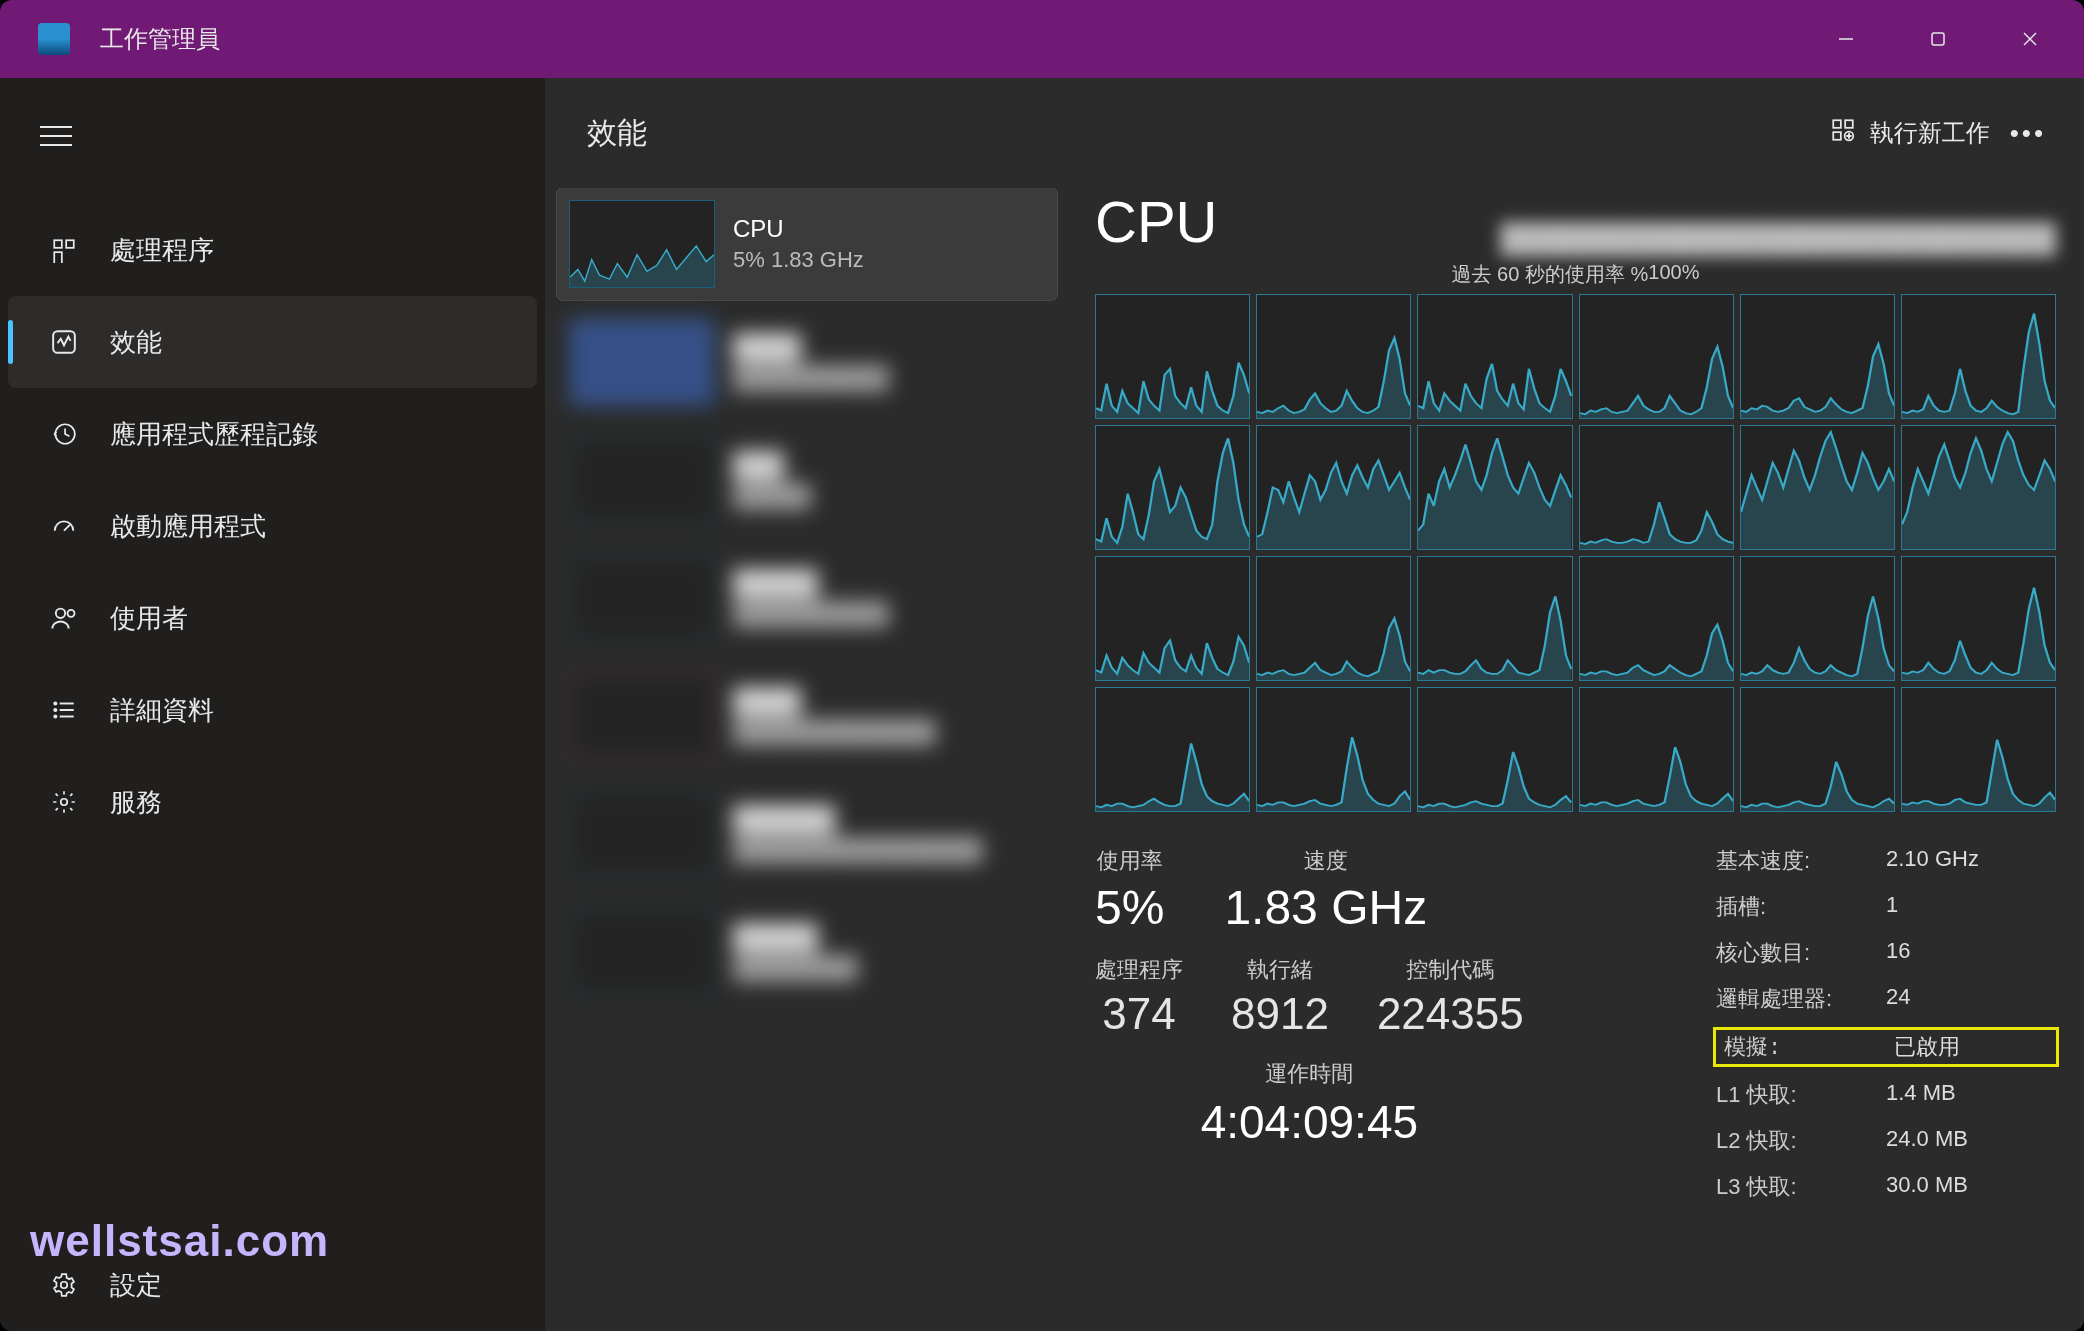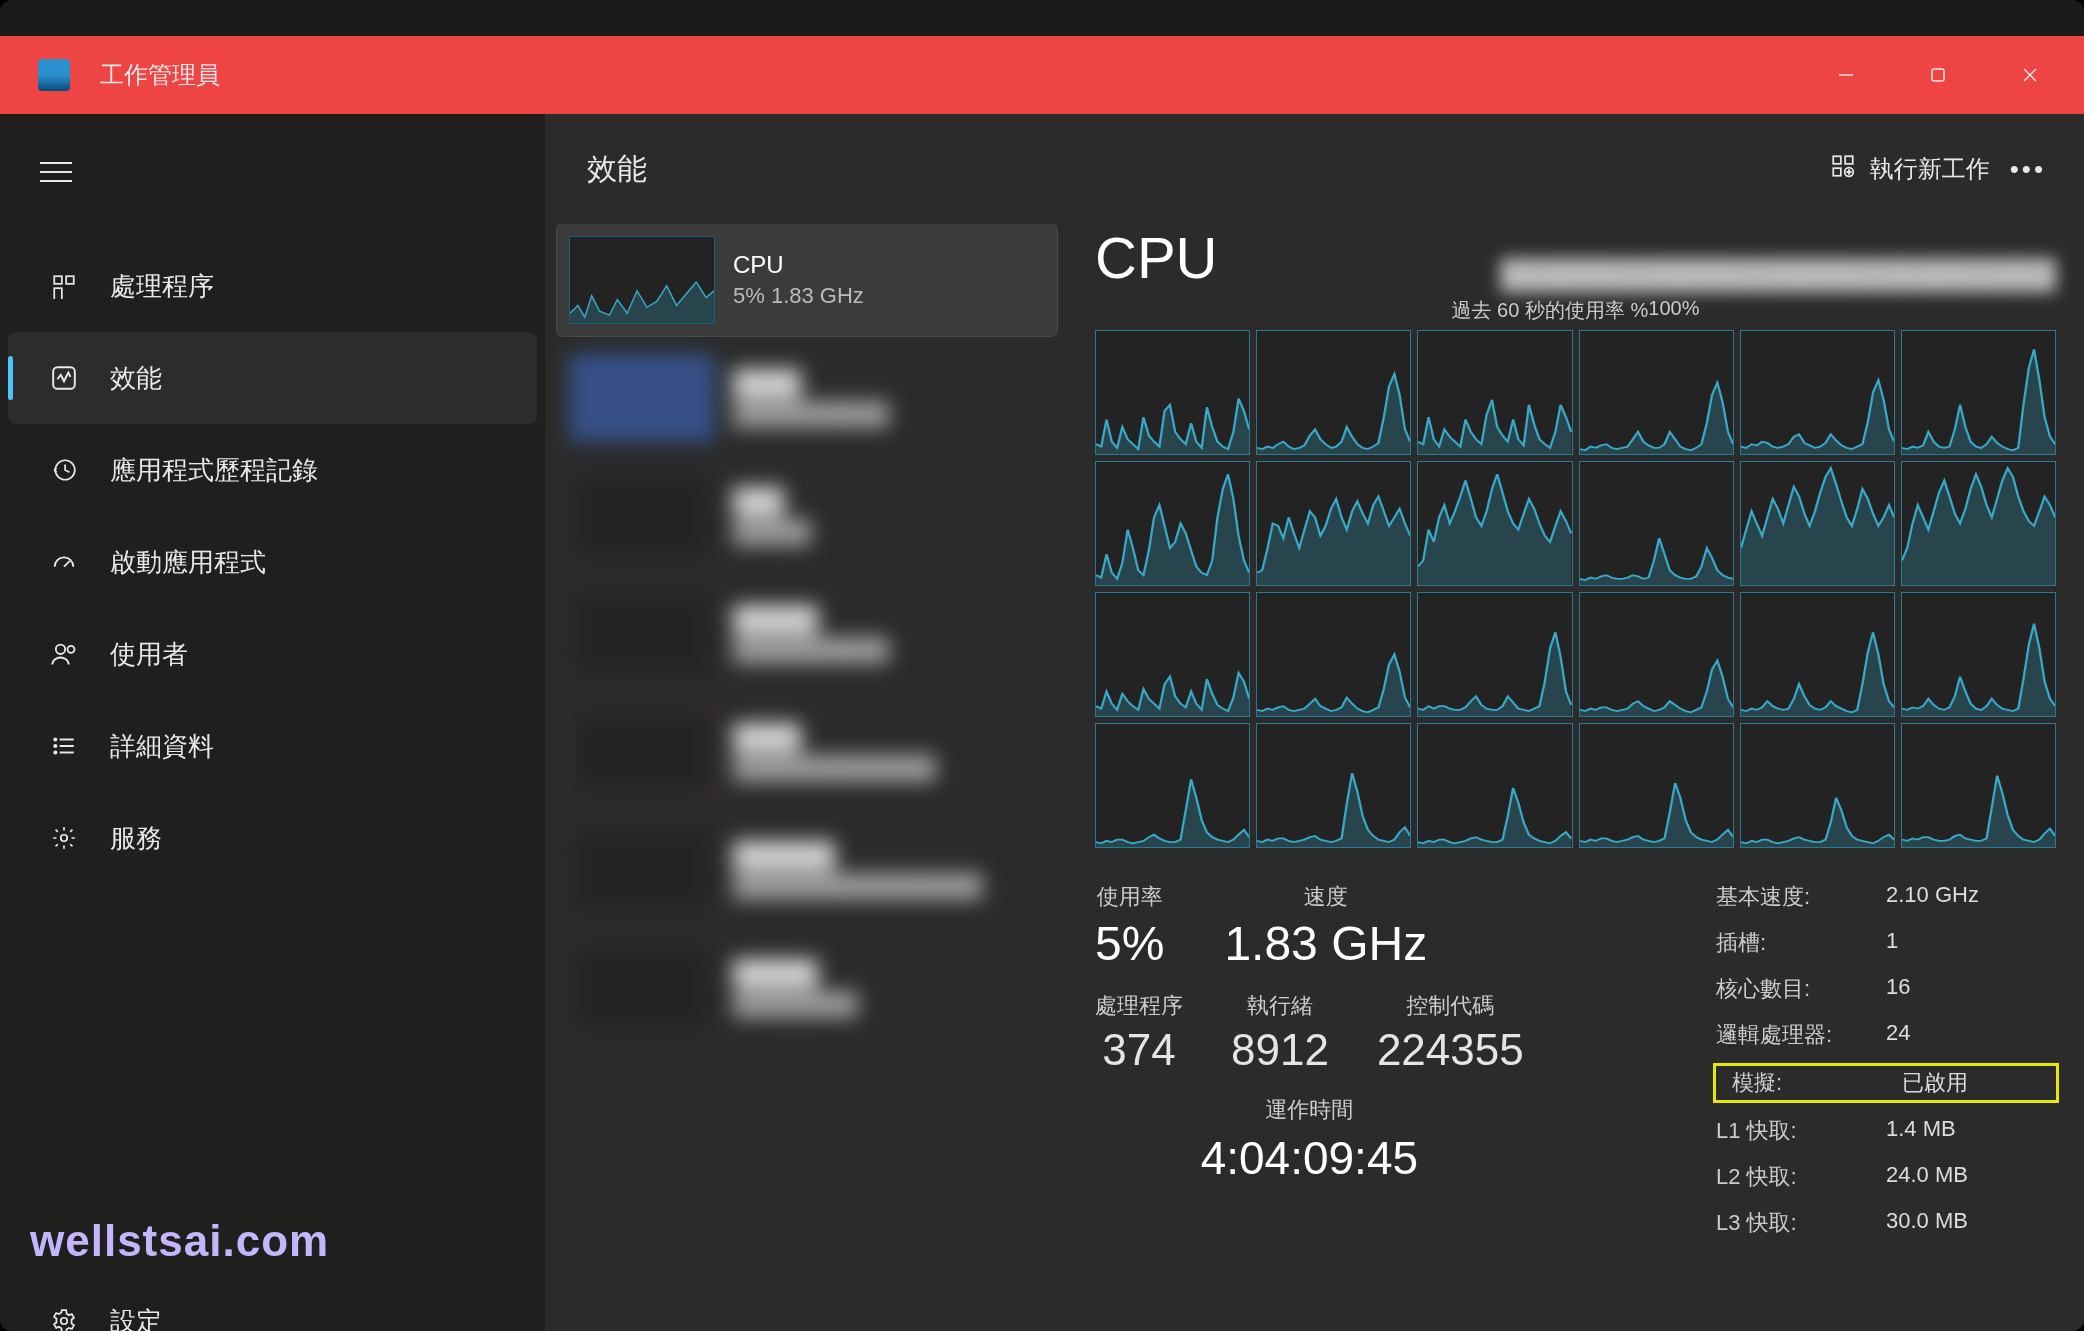--- a/index.html
+++ b/index.html
@@ -17,22 +17,21 @@
   background: #1a1a1a;
   position: relative;
   border-radius: 12px;
   overflow: hidden;
 }
 .titlebar {
   height: 78px;
   display: flex;
   align-items: center;
   padding: 0 8px 0 38px;
-  background: #ef4444;
-  margin-top: 36px;
+  background: #701a75;
 }
 .app-icon {
   width: 32px; height: 32px;
   background: linear-gradient(180deg,#2a90d0 0%,#2a90d0 50%,#0a4a7a 100%);
   border-radius: 4px;
   margin-right: 30px;
 }
 .app-title { font-size: 24px; color: #e8e8e8; }
 .win-controls { margin-left: auto; display: flex; gap: 0; }
 .win-btn {
@@ -153,21 +152,22 @@
   display:grid;
   grid-template-columns: 170px 170px;
   row-gap: 16px;
   align-content:start;
 }
 .stats-right .rval { color:#ddd; }
 .highlight {
   grid-column: 1 / span 2;
   display:grid; grid-template-columns: 170px 170px;
   outline: 3px solid #e8e800;
-  padding: 2px 16px;
+  padding: 2px 8px;
+  font-family: Liberation Mono, monospace;
 }
 
 svg path.line { fill:none; stroke:#38a9c7; stroke-width:1.5; }
 svg path.fill { fill:rgba(56,169,199,.25); stroke:none; }
 </style>
 </head>
 <body>
 
 <div class="window">
 

